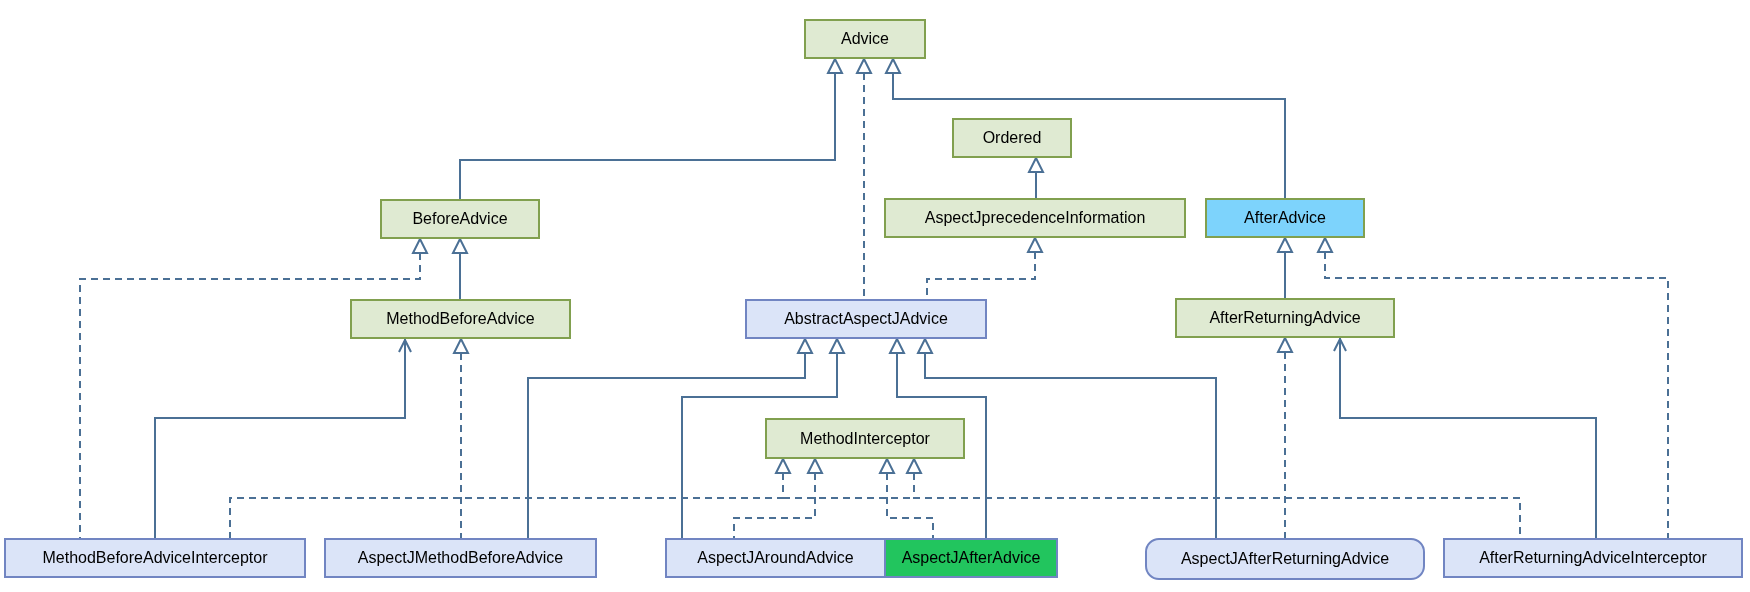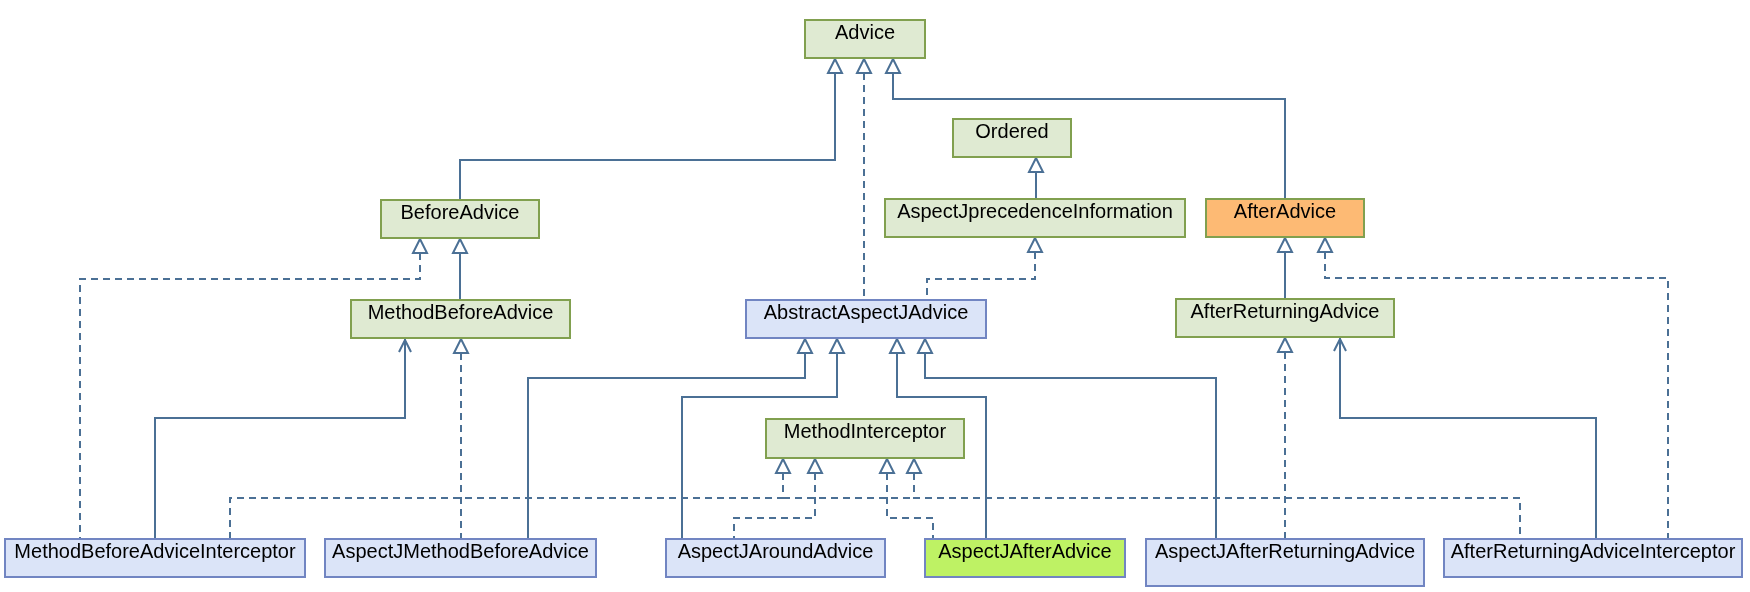--- a/index.html
+++ b/index.html
@@ -14,23 +14,23 @@
   #edge-layer {
     position: absolute;
     left: 0; top: 0;
     width: 1750px; height: 592px;
   }
   .uml-node {
     position: absolute;
     box-sizing: border-box;
     border: 2px solid;
     display: flex;
-    align-items: flex-start;
+    align-items: center;
     justify-content: center;
-    font-size: 20px;
+    font-size: 16px;
     color: #000000;
     white-space: nowrap;
     text-align: center;
   }
 </style>
 </head>
 <body>
 
 <div id="diagram">
   <svg id="edge-layer" xmlns="http://www.w3.org/2000/svg">
@@ -128,21 +128,21 @@
       </div>
       <div class="uml-node" style="left: 952px; top: 118px; width: 120px; height: 40px; background: rgb(223, 234, 210); border-color: rgb(129, 160, 79);">
         <span>Ordered</span>
       </div>
       <div class="uml-node" style="left: 380px; top: 199px; width: 160px; height: 40px; background: rgb(223, 234, 210); border-color: rgb(129, 160, 79);">
         <span>BeforeAdvice</span>
       </div>
       <div class="uml-node" style="left: 884px; top: 198px; width: 302px; height: 40px; background: rgb(223, 234, 210); border-color: rgb(129, 160, 79);">
         <span>AspectJprecedenceInformation</span>
       </div>
-      <div class="uml-node" style="left: 1205px; top: 198px; width: 160px; height: 40px; background: #fdba74; border-color: rgb(129, 160, 79);">
+      <div class="uml-node" style="left: 1205px; top: 198px; width: 160px; height: 40px; background: #7dd3fc; border-color: rgb(129, 160, 79);">
         <span>AfterAdvice</span>
       </div>
       <div class="uml-node" style="left: 350px; top: 299px; width: 221px; height: 40px; background: rgb(223, 234, 210); border-color: rgb(129, 160, 79);">
         <span>MethodBeforeAdvice</span>
       </div>
       <div class="uml-node" style="left: 745px; top: 299px; width: 242px; height: 40px; background: rgb(219, 228, 248); border-color: rgb(113, 133, 194);">
         <span>AbstractAspectJAdvice</span>
       </div>
       <div class="uml-node" style="left: 1175px; top: 298px; width: 220px; height: 40px; background: rgb(223, 234, 210); border-color: rgb(129, 160, 79);">
         <span>AfterReturningAdvice</span>
@@ -152,23 +152,23 @@
       </div>
       <div class="uml-node" style="left: 4px; top: 538px; width: 302px; height: 40px; background: rgb(219, 228, 248); border-color: rgb(113, 133, 194);">
         <span>MethodBeforeAdviceInterceptor</span>
       </div>
       <div class="uml-node" style="left: 324px; top: 538px; width: 273px; height: 40px; background: rgb(219, 228, 248); border-color: rgb(113, 133, 194);">
         <span>AspectJMethodBeforeAdvice</span>
       </div>
       <div class="uml-node" style="left: 624px; top: 538px; width: 221px; height: 40px; background: rgb(219, 228, 248); border-color: rgb(113, 133, 194); margin-left: 41px;">
         <span>AspectJAroundAdvice</span>
       </div>
-      <div class="uml-node" style="left: 884px; top: 538px; width: 202px; height: 40px; background: #bef264; border-color: rgb(113, 133, 194); margin-left: 40px;">
+      <div class="uml-node" style="left: 884px; top: 538px; width: 174px; height: 40px; background: #22c55e; border-color: rgb(113, 133, 194);">
         <span>AspectJAfterAdvice</span>
       </div>
-      <div class="uml-node" style="left: 1145px; top: 538px; width: 280px; height: 49px; background: rgb(219, 228, 248); border-color: rgb(113, 133, 194);">
+      <div class="uml-node" style="left: 1145px; top: 538px; width: 280px; height: 42px; background: rgb(219, 228, 248); border-color: rgb(113, 133, 194); border-radius: 14px;">
         <span>AspectJAfterReturningAdvice</span>
       </div>
       <div class="uml-node" style="left: 1443px; top: 538px; width: 300px; height: 40px; background: rgb(219, 228, 248); border-color: rgb(113, 133, 194);">
         <span>AfterReturningAdviceInterceptor</span>
       </div>
     </div>
 </div>
 
 </body></html>

